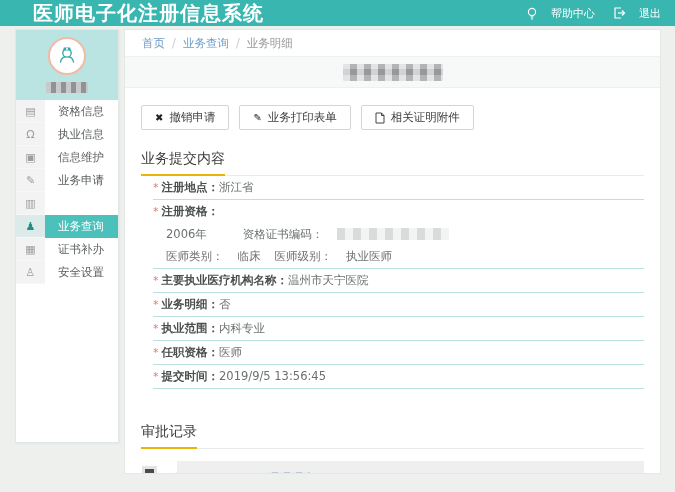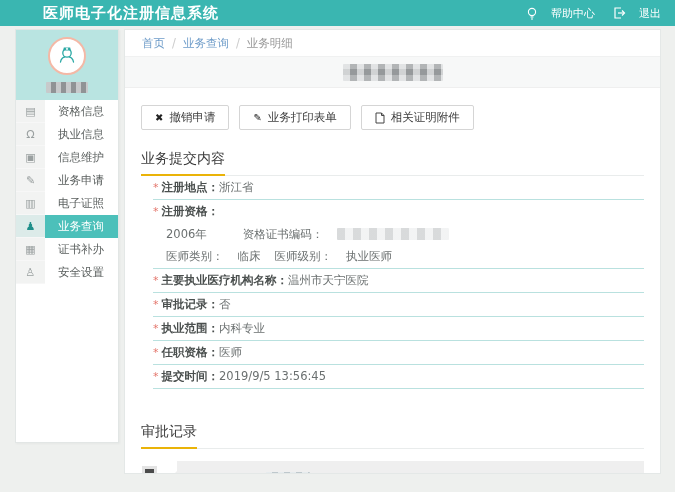--- a/index.html
+++ b/index.html
@@ -7,21 +7,21 @@
   body {
     font-family:"DejaVu Sans","Liberation Sans",sans-serif;
     background:#eef0ee; position:relative; overflow:hidden;
     -webkit-font-smoothing:antialiased;
   }
   
   .app-header {
     position:absolute; left:0; top:0; width:675px; height:26px;
     background:#3ab6b1; color:#fff; display:flex; align-items:center;
   }
-  .app-title { font-size:15px; font-weight:bold; margin-left:43px; letter-spacing:1px; }
+  .app-title { font-size:20px; font-weight:bold; margin-left:33px; letter-spacing:1px; }
   .header-right { margin-left:auto; display:flex; align-items:center; gap:18px; margin-right:14px; font-size:11px; }
   .header-link { display:flex; align-items:center; gap:13px; cursor:pointer; color:#fff; }
   .header-link svg { display:block; }
   
   .sidebar {
     position:absolute; left:15px; top:29px; width:104px; height:414px;
     background:#fff; border:1px solid #e2e6e5; box-shadow:1px 1px 2px rgba(0,0,0,.04);
   }
   .avatar-box { height:70px; background:#b9e4e1; display:flex; flex-direction:column; align-items:center; }
   .avatar-circle {
@@ -186,21 +186,20 @@
     <div class="menu-item">
       <span class="menu-icon-cell">
           <span>✎</span>
         </span>
       <span class="menu-label-cell">业务申请</span>
     </div>
     <div class="menu-item">
       <span class="menu-icon-cell">
           <span>▥</span>
         </span>
-      <span class="menu-label-cell">电子证照</span>
     </div>
     <div class="menu-item active">
       <span class="menu-icon-cell">
           <span>♟</span>
         </span>
       <span class="menu-label-cell">业务查询</span>
     </div>
     <div class="menu-item">
       <span class="menu-icon-cell">
           <span>▦</span>
@@ -269,21 +268,21 @@
         <span class="fvalue">2006年</span><span class="gap-mid"></span><span class="fvalue">资格证书编码：</span><span class="redact redact-code"></span>
       </div>
       <div class="sub-line" style="border-bottom:1px solid #b9e1df; padding-bottom:6px;">
         <span class="fvalue">医师类别：</span><span class="fvalue">临床</span><span class="fvalue">医师级别：</span><span class="fvalue">执业医师</span>
       </div>
 
       <div class="frow">
         <span class="req">*</span><span class="flabel">主要执业医疗机构名称：</span><span class="fvalue">温州市天宁医院</span>
       </div>
       <div class="frow">
-        <span class="req">*</span><span class="flabel">审批记录：</span><span class="fvalue">否</span>
+        <span class="req">*</span><span class="flabel">业务明细：</span><span class="fvalue">否</span>
       </div>
       <div class="frow">
         <span class="req">*</span><span class="flabel">执业范围：</span><span class="fvalue">内科专业</span>
       </div>
       <div class="frow">
         <span class="req">*</span><span class="flabel">任职资格：</span><span class="fvalue">医师</span>
       </div>
       <div class="frow">
         <span class="req">*</span><span class="flabel">提交时间：</span><span class="fvalue">2019/9/5 13:56:45</span>
       </div>

